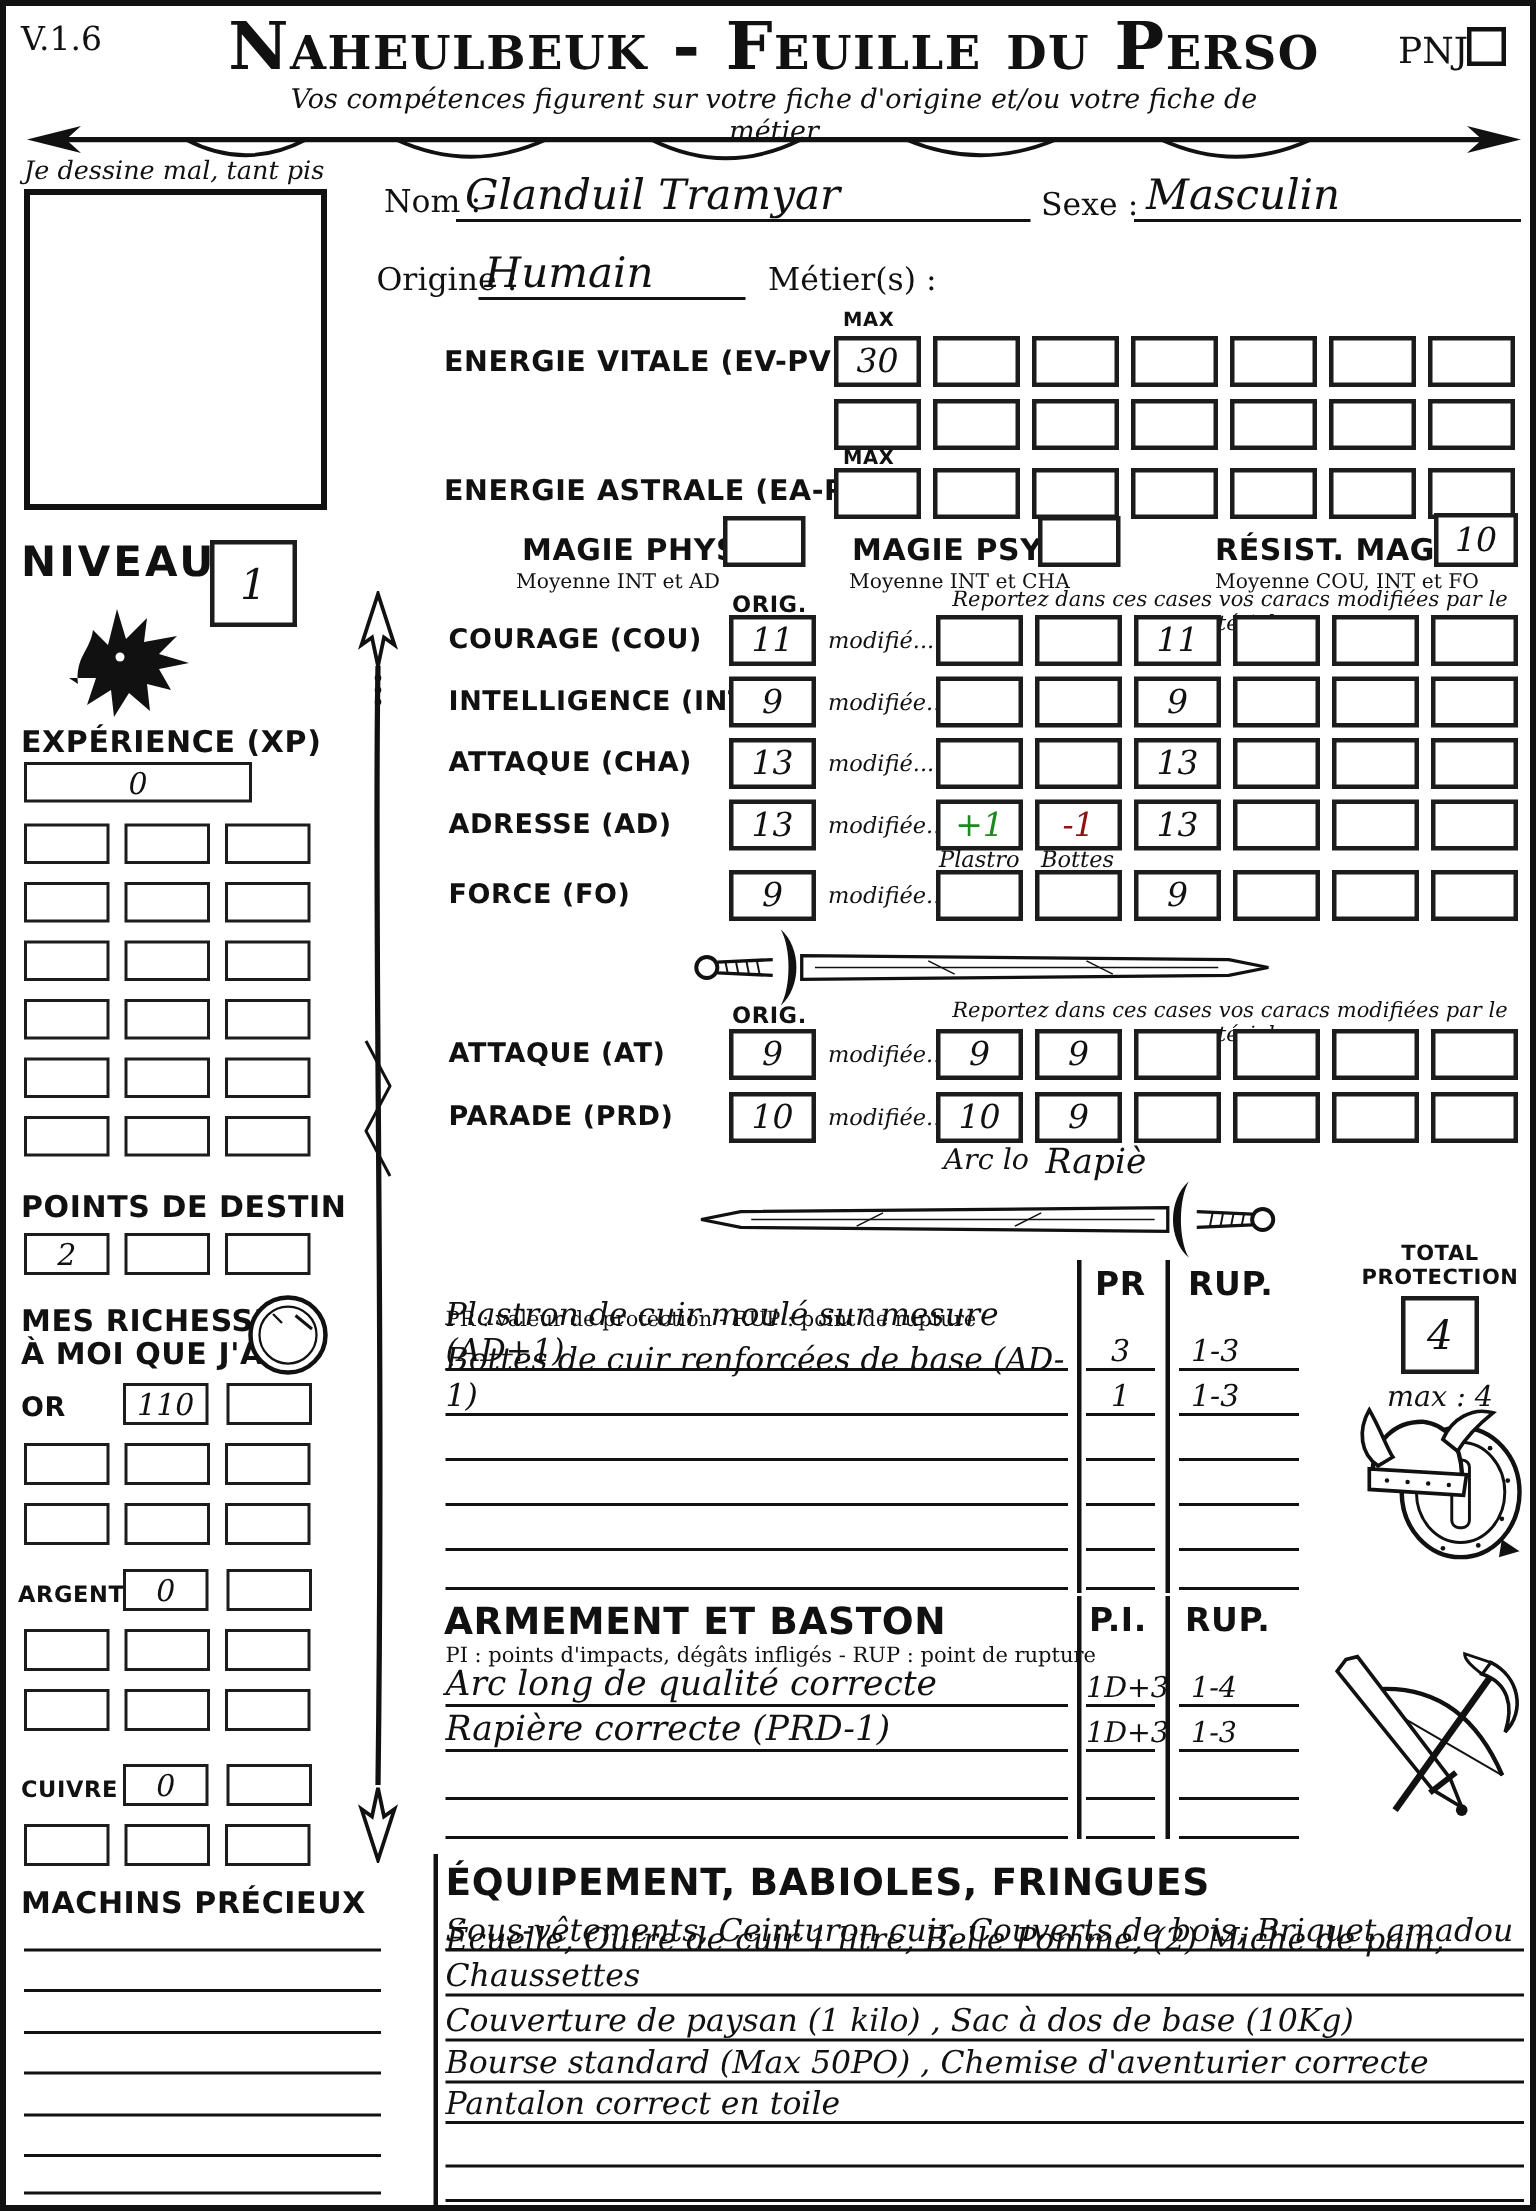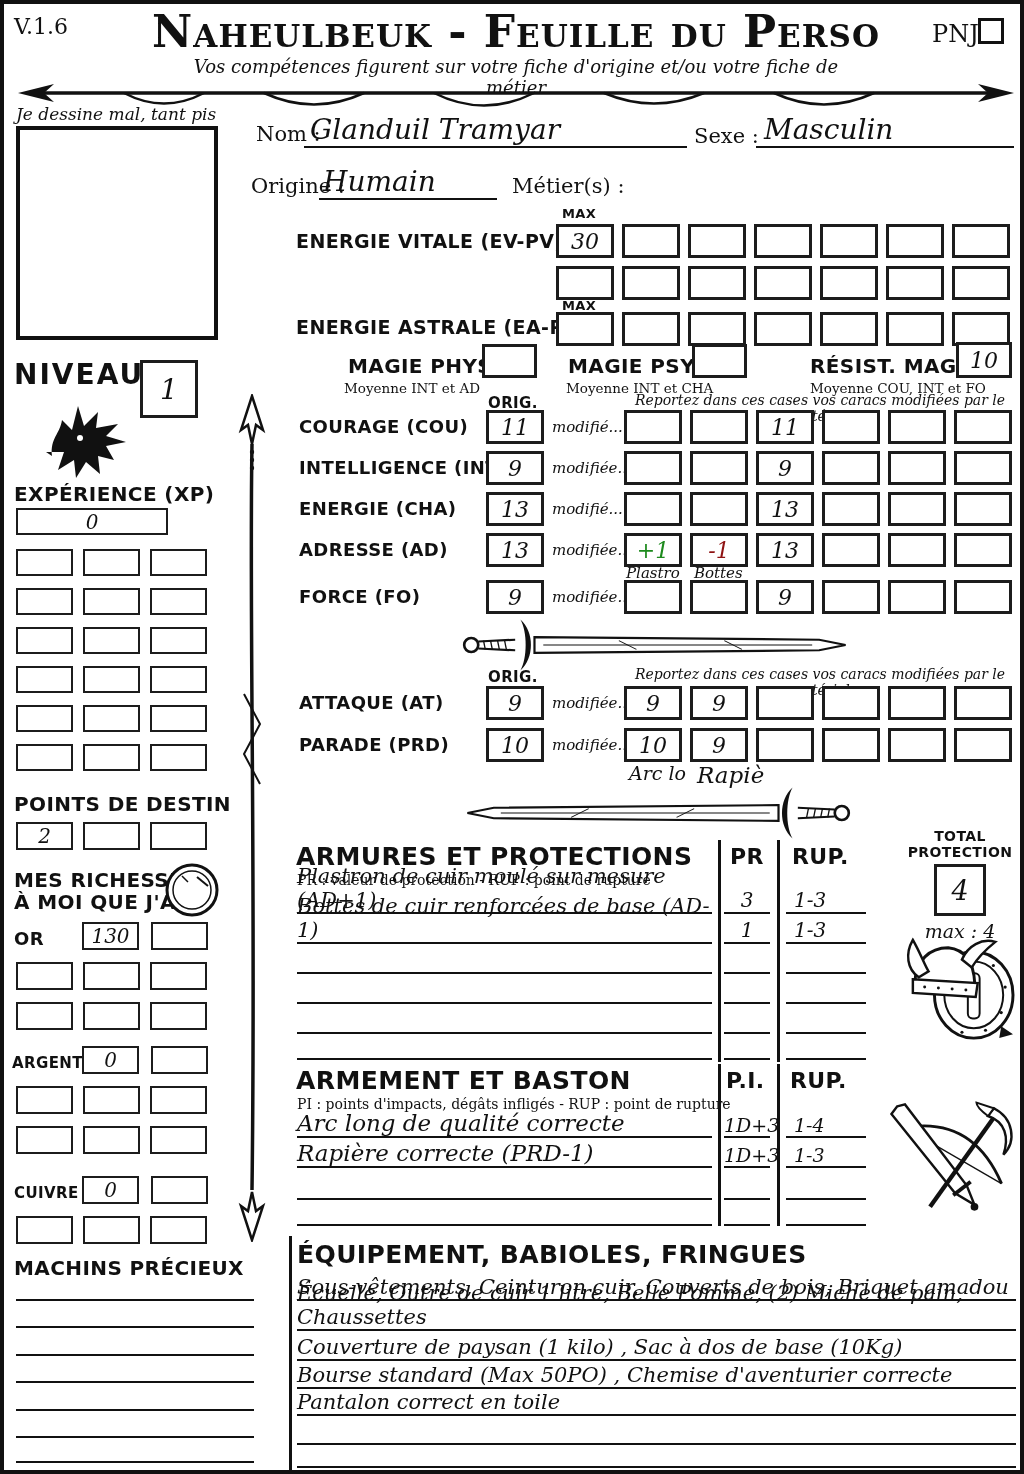--- a/index.html
+++ b/index.html
@@ -140,21 +140,21 @@
     <div class="c"></div>
       <div class="c"></div>
     <div class="c">
         <span class="hand" style="font-size:22px;">9</span>
       </div>
     <div class="c"></div>
       <div class="c"></div>
       <div class="c"></div>
   </div>
 
-  <div class="abs h" style="left:295px;top:494px;font-size:18px;">ENERGIE (CHA)</div>
+  <div class="abs h" style="left:295px;top:494px;font-size:18px;">ATTAQUE (CHA)</div>
   <div class="abs c" style="left:482px;top:488px;">
       <span class="hand" style="font-size:22px;">13</span>
     </div>
   <div class="abs note" style="left:548px;top:496px;font-size:15px;">modifié...</div>
   <div class="cr" style="left:620px;top:488px;">
     <div class="c"></div>
       <div class="c"></div>
     <div class="c">
         <span class="hand" style="font-size:22px;">13</span>
       </div>
@@ -269,21 +269,20 @@
       <line x1="42" y1="28" x2="44" y2="38" stroke="#111" stroke-width="1.5"></line>
       <line x1="50" y1="28" x2="52" y2="38" stroke="#111" stroke-width="1.5"></line>
       <path d="M68,4 C84,18 84,48 68,62 C76,48 76,18 68,4 Z" fill="#111"></path>
       <polygon points="84,24 408,27 438,33 408,39 84,42" fill="#fff" stroke="#111" stroke-width="2.5"></polygon>
       <line x1="94" y1="33" x2="400" y2="33" stroke="#111" stroke-width="1.2"></line>
       <line x1="180" y1="28" x2="200" y2="38" stroke="#111" stroke-width="1.2"></line>
       <line x1="300" y1="28" x2="320" y2="38" stroke="#111" stroke-width="1.2"></line>
     </svg>
   </div>
 
-  <div class="abs h" style="left:292px;top:838px;font-size:25px;">ARMURES ET PROTECTIONS</div>
   <div class="abs serif" style="left:293px;top:868px;font-size:14px;">PR : valeur de protection - RUP : point de rupture</div>
   <div class="vsep" style="left:714px;top:836px;height:222px;"></div>
   <div class="vsep" style="left:773px;top:836px;height:222px;"></div>
   <div class="abs h" style="left:726px;top:840px;font-size:22px;">PR</div>
   <div class="abs h" style="left:788px;top:840px;font-size:22px;">RUP.</div>
 
   <div class="abs h" style="left:900px;top:824px;width:112px;text-align:center;font-size:14px;">TOTAL</div>
   <div class="abs h" style="left:900px;top:840px;width:112px;text-align:center;font-size:14px;">PROTECTION</div>
   <div class="abs c" style="left:930px;top:860px;width:52px;height:52px;">
     <span class="hand" style="font-size:27px;">4</span>
@@ -476,21 +475,21 @@
       <circle cx="28" cy="28" r="25" fill="#fff" stroke="#111" stroke-width="3"></circle>
       <circle cx="28" cy="28" r="19" fill="none" stroke="#111" stroke-width="1.5"></circle>
       <line x1="33" y1="15" x2="44" y2="24" stroke="#111" stroke-width="2"></line>
       <line x1="18" y1="14" x2="24" y2="20" stroke="#111" stroke-width="1.5"></line>
     </svg>
   </div>
 
   <div class="abs h" style="left:10px;top:924px;font-size:18px;">OR</div>
   <div class="cr" style="left:78px;top:918px;gap:12px;">
     <div class="c sm2">
-        <span class="hand" style="font-size:20px;">130</span>
+        <span class="hand" style="font-size:20px;">110</span>
       </div>
     <div class="c sm2"></div>
   </div>
   <div class="cr" style="left:12px;top:958px;gap:10px;">
       <div class="c sm2"></div>
       <div class="c sm2"></div>
       <div class="c sm2"></div>
     </div>
   <div class="cr" style="left:12px;top:998px;gap:10px;">
       <div class="c sm2"></div>

